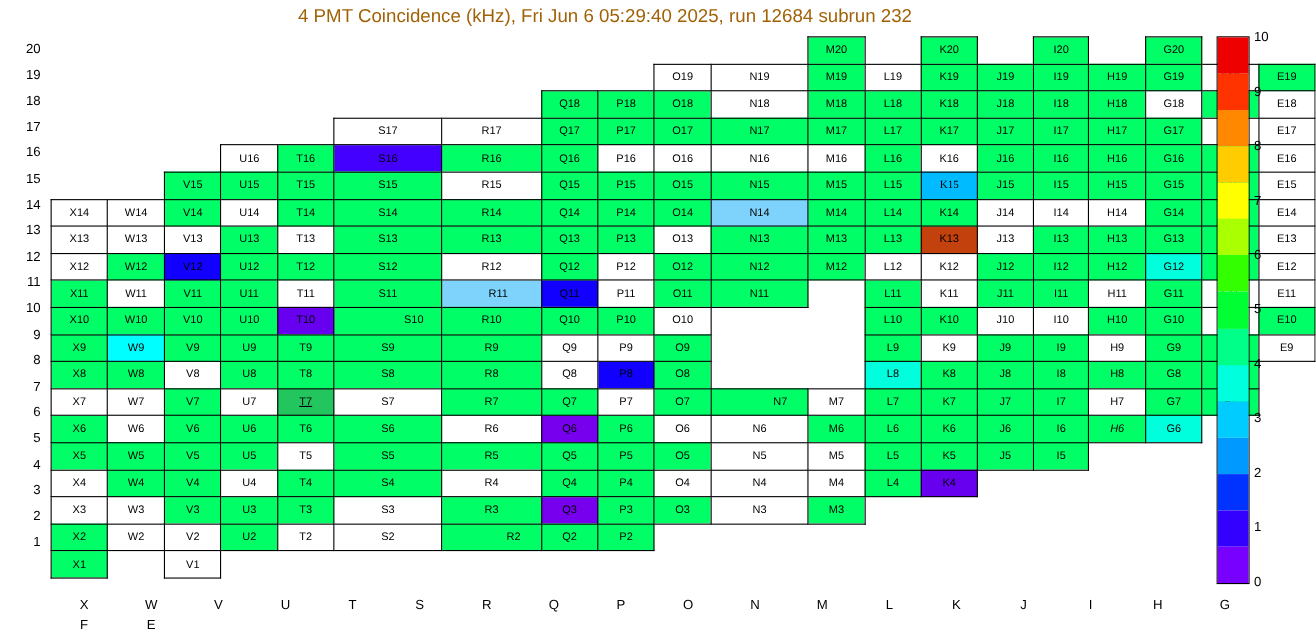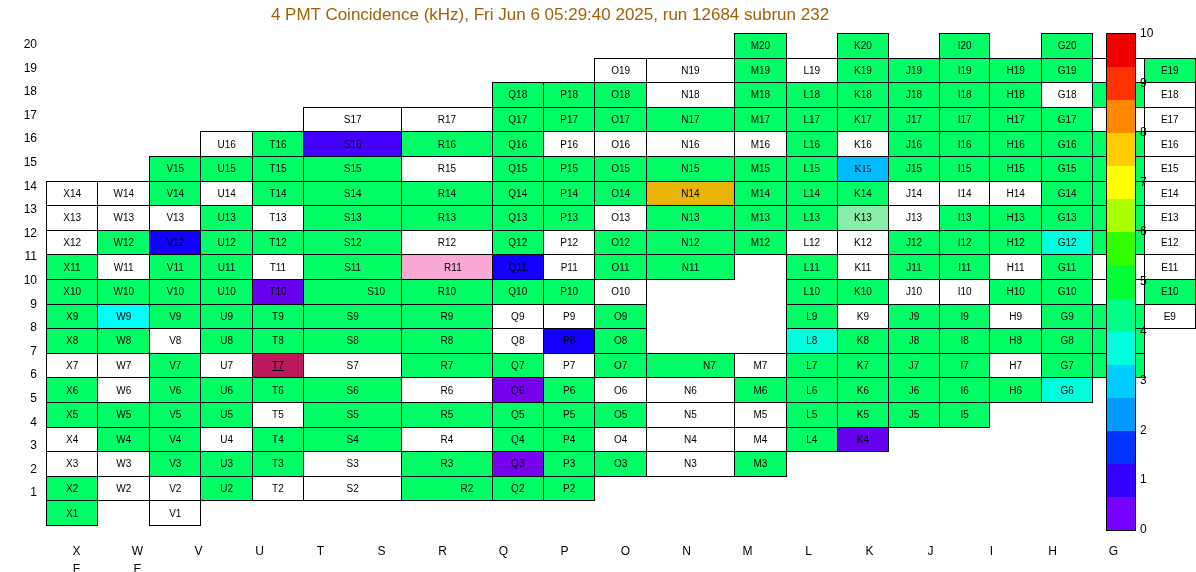--- a/index.html
+++ b/index.html
@@ -219,21 +219,21 @@
           <td style="background: rgb(255, 255, 255);">X14</td>
           <td style="background: rgb(255, 255, 255);">W14</td>
           <td style="background: rgb(0, 255, 102);">V14</td>
           <td style="background: rgb(255, 255, 255);">U14</td>
           <td style="background: rgb(0, 255, 102);">T14</td>
           <td style="background: rgb(0, 255, 102);">S14</td>
           <td style="background: rgb(0, 255, 102);">R14</td>
           <td style="background: rgb(0, 255, 102);">Q14</td>
           <td style="background: rgb(0, 255, 102);">P14</td>
           <td style="background: rgb(0, 255, 102);">O14</td>
-          <td style="background: #eab308;">N14</td>
+          <td style="background: #7dd3fc;">N14</td>
           <td style="background: rgb(0, 255, 102);">M14</td>
           <td style="background: rgb(0, 255, 102);">L14</td>
           <td style="background: rgb(0, 255, 102);">K14</td>
           <td style="background: rgb(255, 255, 255);">J14</td>
           <td style="background: rgb(255, 255, 255);">I14</td>
           <td style="background: rgb(255, 255, 255);">H14</td>
           <td style="background: rgb(0, 255, 102);">G14</td>
           <td style="background: rgb(0, 255, 102);">F14</td>
           <td style="background: rgb(255, 255, 255);">E14</td>
         </tr>
@@ -244,21 +244,21 @@
           <td style="background: rgb(0, 255, 102);">U13</td>
           <td style="background: rgb(255, 255, 255);">T13</td>
           <td style="background: rgb(0, 255, 102);">S13</td>
           <td style="background: rgb(0, 255, 102);">R13</td>
           <td style="background: rgb(0, 255, 102);">Q13</td>
           <td style="background: rgb(0, 255, 102);">P13</td>
           <td style="background: rgb(255, 255, 255);">O13</td>
           <td style="background: rgb(0, 255, 102);">N13</td>
           <td style="background: rgb(0, 255, 102);">M13</td>
           <td style="background: rgb(0, 255, 102);">L13</td>
-          <td style="background: #86efac;">K13</td>
+          <td style="background: #c2410c;">K13</td>
           <td style="background: rgb(255, 255, 255);">J13</td>
           <td style="background: rgb(0, 255, 102);">I13</td>
           <td style="background: rgb(0, 255, 102);">H13</td>
           <td style="background: rgb(0, 255, 102);">G13</td>
           <td style="background: rgb(0, 255, 102);">F13</td>
           <td style="background: rgb(255, 255, 255);">E13</td>
         </tr>
         <tr>
           <td style="background: rgb(255, 255, 255);">X12</td>
           <td style="background: rgb(0, 255, 102);">W12</td>
@@ -281,21 +281,21 @@
           <td style="background: rgb(0, 255, 102);">F12</td>
           <td style="background: rgb(255, 255, 255);">E12</td>
         </tr>
         <tr>
           <td style="background: rgb(0, 255, 102);">X11</td>
           <td style="background: rgb(255, 255, 255);">W11</td>
           <td style="background: rgb(0, 255, 102);">V11</td>
           <td style="background: rgb(0, 255, 102);">U11</td>
           <td style="background: rgb(255, 255, 255);">T11</td>
           <td style="background: rgb(0, 255, 102);">S11</td>
-          <td style="background: #f9a8d4; padding-left: 12px;">R11</td>
+          <td style="background: #7dd3fc; padding-left: 12px;">R11</td>
           <td style="background: rgb(17, 0, 255);">Q11</td>
           <td style="background: rgb(255, 255, 255);">P11</td>
           <td style="background: rgb(0, 255, 102);">O11</td>
           <td style="background: rgb(0, 255, 102);">N11</td>
           <td style="background: rgb(255, 255, 255); border: none;"></td>
           <td style="background: rgb(0, 255, 102);">L11</td>
           <td style="background: rgb(255, 255, 255);">K11</td>
           <td style="background: rgb(0, 255, 102);">J11</td>
           <td style="background: rgb(0, 255, 102);">I11</td>
           <td style="background: rgb(255, 255, 255);">H11</td>
@@ -367,21 +367,21 @@
           <td style="background: rgb(0, 255, 102);">H8</td>
           <td style="background: rgb(0, 255, 102);">G8</td>
           <td style="background: rgb(0, 255, 102);">F8</td>
           <td style="background: rgb(255, 255, 255); border: none;"></td>
         </tr>
         <tr>
           <td style="background: rgb(255, 255, 255);">X7</td>
           <td style="background: rgb(255, 255, 255);">W7</td>
           <td style="background: rgb(0, 255, 102);">V7</td>
           <td style="background: rgb(255, 255, 255);">U7</td>
-          <td style="background: #be185d; text-decoration: underline;">T7</td>
+          <td style="background: #22c55e; text-decoration: underline;">T7</td>
           <td style="background: rgb(255, 255, 255);">S7</td>
           <td style="background: rgb(0, 255, 102);">R7</td>
           <td style="background: rgb(0, 255, 102);">Q7</td>
           <td style="background: rgb(255, 255, 255);">P7</td>
           <td style="background: rgb(0, 255, 102);">O7</td>
           <td style="background: rgb(0, 255, 102); padding-left: 38px;">N7</td>
           <td style="background: rgb(255, 255, 255); margin-left: 20px;">M7</td>
           <td style="background: rgb(0, 255, 102);">L7</td>
           <td style="background: rgb(0, 255, 102);">K7</td>
           <td style="background: rgb(0, 255, 102);">J7</td>
@@ -401,21 +401,21 @@
           <td style="background: rgb(255, 255, 255);">R6</td>
           <td style="background: rgb(119, 0, 238);">Q6</td>
           <td style="background: rgb(0, 255, 102);">P6</td>
           <td style="background: rgb(255, 255, 255);">O6</td>
           <td style="background: rgb(255, 255, 255);">N6</td>
           <td style="background: rgb(0, 255, 102);">M6</td>
           <td style="background: rgb(0, 255, 102);">L6</td>
           <td style="background: rgb(0, 255, 102);">K6</td>
           <td style="background: rgb(0, 255, 102);">J6</td>
           <td style="background: rgb(0, 255, 102);">I6</td>
-          <td style="background: rgb(0, 255, 102);">H6</td>
+          <td style="background: rgb(0, 255, 102); font-style: italic;">H6</td>
           <td style="background: rgb(0, 255, 221);">G6</td>
           <td style="background: rgb(255, 255, 255); border: none;"></td>
           <td style="background: rgb(255, 255, 255); border: none;"></td>
         </tr>
         <tr>
           <td style="background: rgb(0, 255, 102);">X5</td>
           <td style="background: rgb(0, 255, 102);">W5</td>
           <td style="background: rgb(0, 255, 102);">V5</td>
           <td style="background: rgb(0, 255, 102);">U5</td>
           <td style="background: rgb(255, 255, 255);">T5</td>

